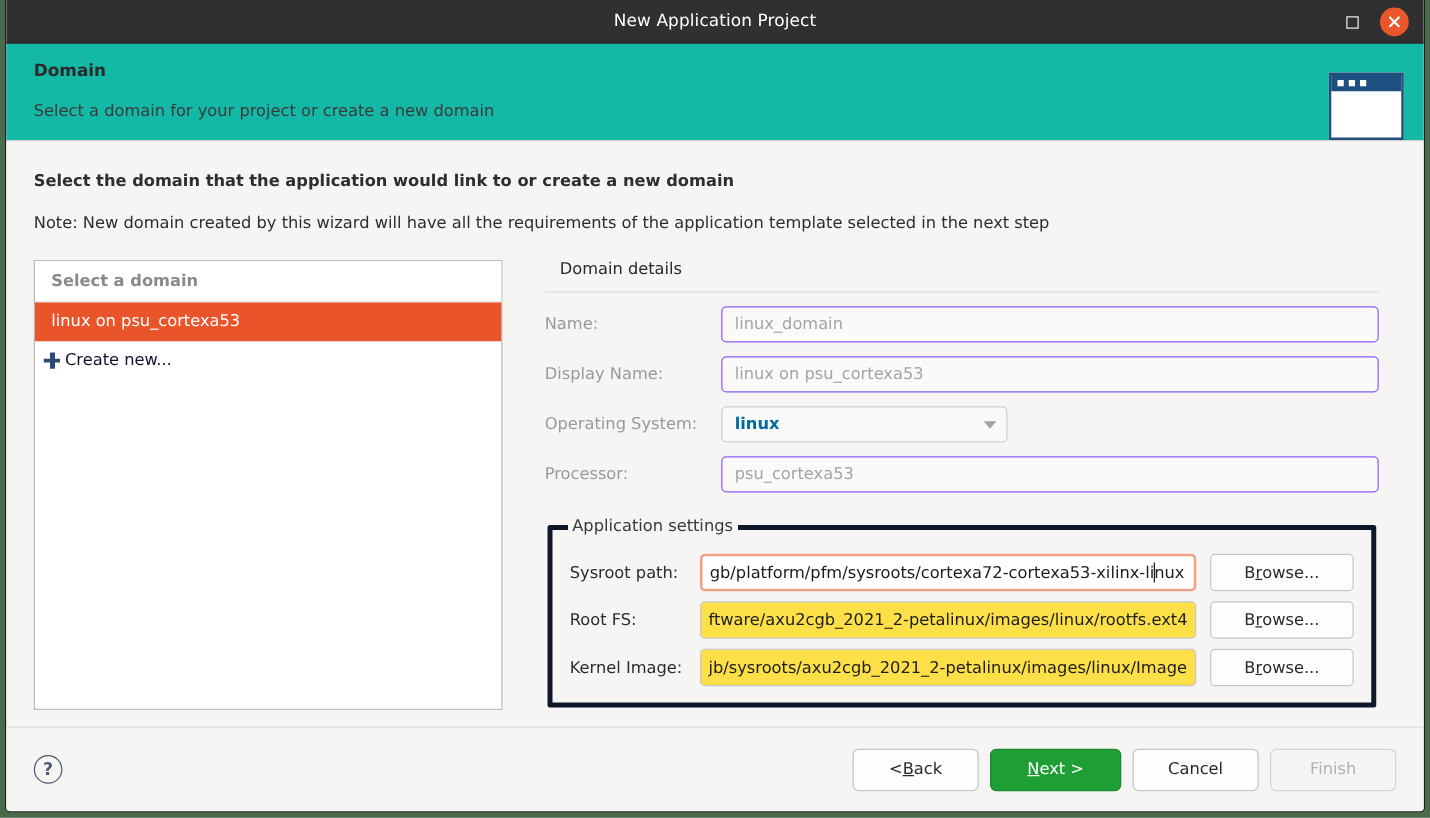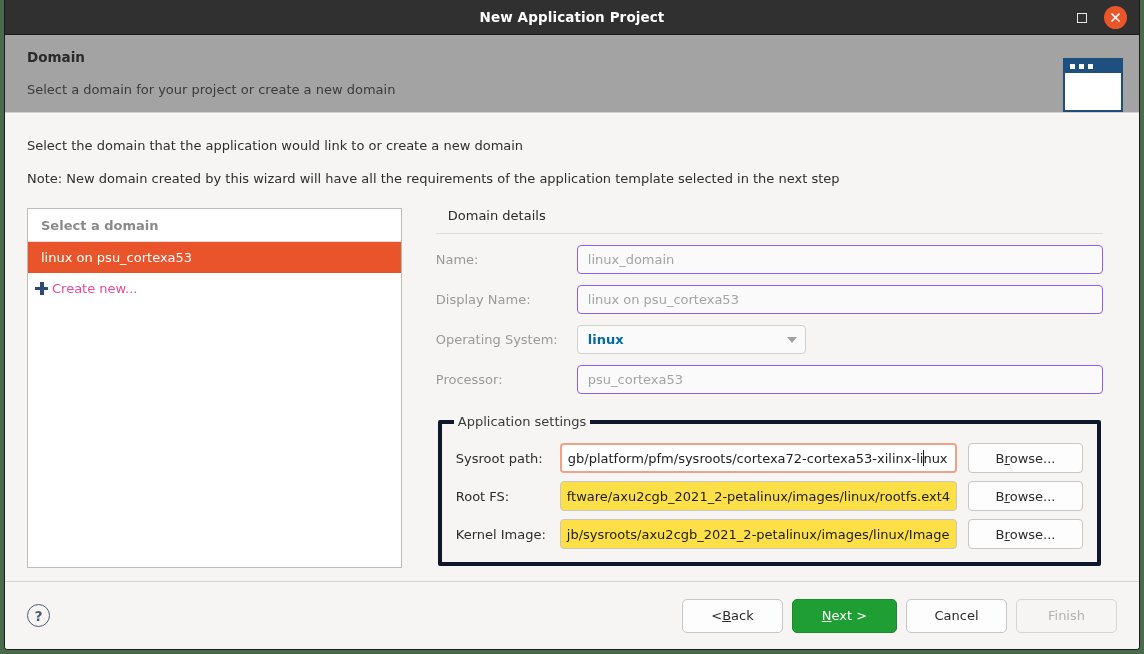--- a/index.html
+++ b/index.html
@@ -28,21 +28,21 @@
   #titlebar {
     position: relative;
     height: 35px; min-height: 35px;
     background: #303030;
     border-bottom: 1px solid #1a1a1a;
     display: flex; align-items: center; justify-content: center;
   }
   #titlebar .title {
     color: #ffffff;
     font-size: 13.5px;
-    font-weight: bold;
+    font-weight: normal;
     letter-spacing: 0.1px;
   }
   #titlebar .win-controls {
     position: absolute;
     right: 8px; top: 0; height: 35px;
     display: flex; align-items: center; gap: 11px;
   }
   .ctl-max {
     width: 22px; height: 22px;
     display: flex; align-items: center; justify-content: center;
@@ -59,21 +59,21 @@
     display: flex; align-items: center; justify-content: center;
     cursor: pointer;
     margin-right: 4px;
   }
   .ctl-close svg { display: block; }
 
   
   #wizard-header {
     position: relative;
     height: 78px; min-height: 78px;
-    background: #a3a3a3;
+    background: #14b8a6;
     border-bottom: 1px solid #d5d2cf;
     padding: 10px 18px 0 22px;
   }
   #wizard-header .hdr-title {
     font-size: 13.5px;
     font-weight: bold;
     color: #2a2a2a;
     margin-top: 4px;
   }
   #wizard-header .hdr-sub {
@@ -103,21 +103,21 @@
   #body {
     flex: 1;
     background: #f6f5f4;
     padding: 0 22px;
     position: relative;
   }
   .intro-line {
     font-size: 13px;
     color: #2e2e2e;
   }
-  #intro1 { padding-top: 25px; }
+  #intro1 { padding-top: 25px; font-weight: bold; }
   #intro2 { padding-top: 18px; }
 
   #columns {
     display: flex;
     margin-top: 22px;
     height: 360px;
   }
 
   
   #domain-list {
@@ -134,21 +134,21 @@
     font-weight: bold;
     color: #8a8a8a;
     border-bottom: 1px solid #e2e0de;
     background: #ffffff;
   }
   .list-row {
     height: 31px;
     display: flex; align-items: center;
     font-size: 13px;
     padding-left: 13px;
-    color: #ec4899;
+    color: #0f172a;
     cursor: default;
   }
   .list-row.selected {
     background: #e9542a;
     color: #ffffff;
   }
   .list-row.create {
     padding-left: 6px;
     gap: 3px;
   }

